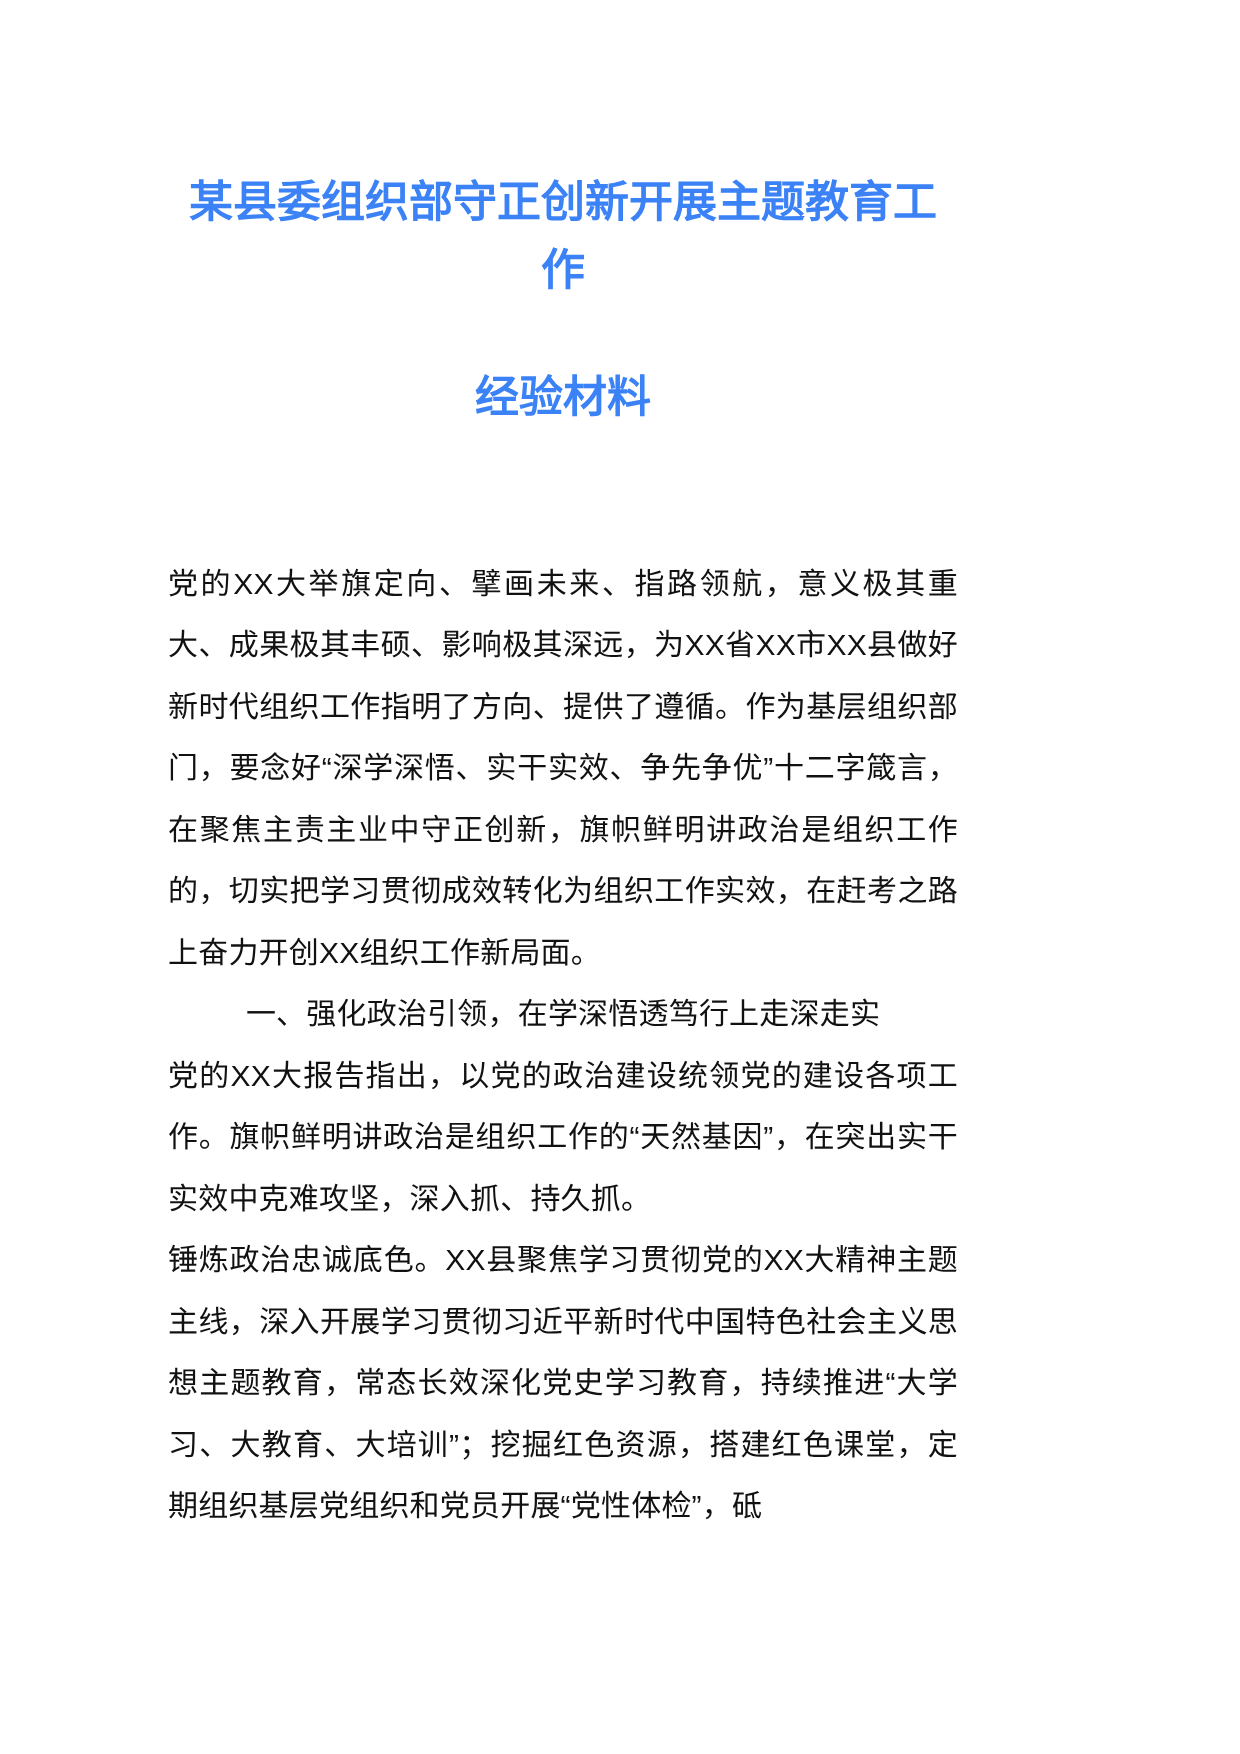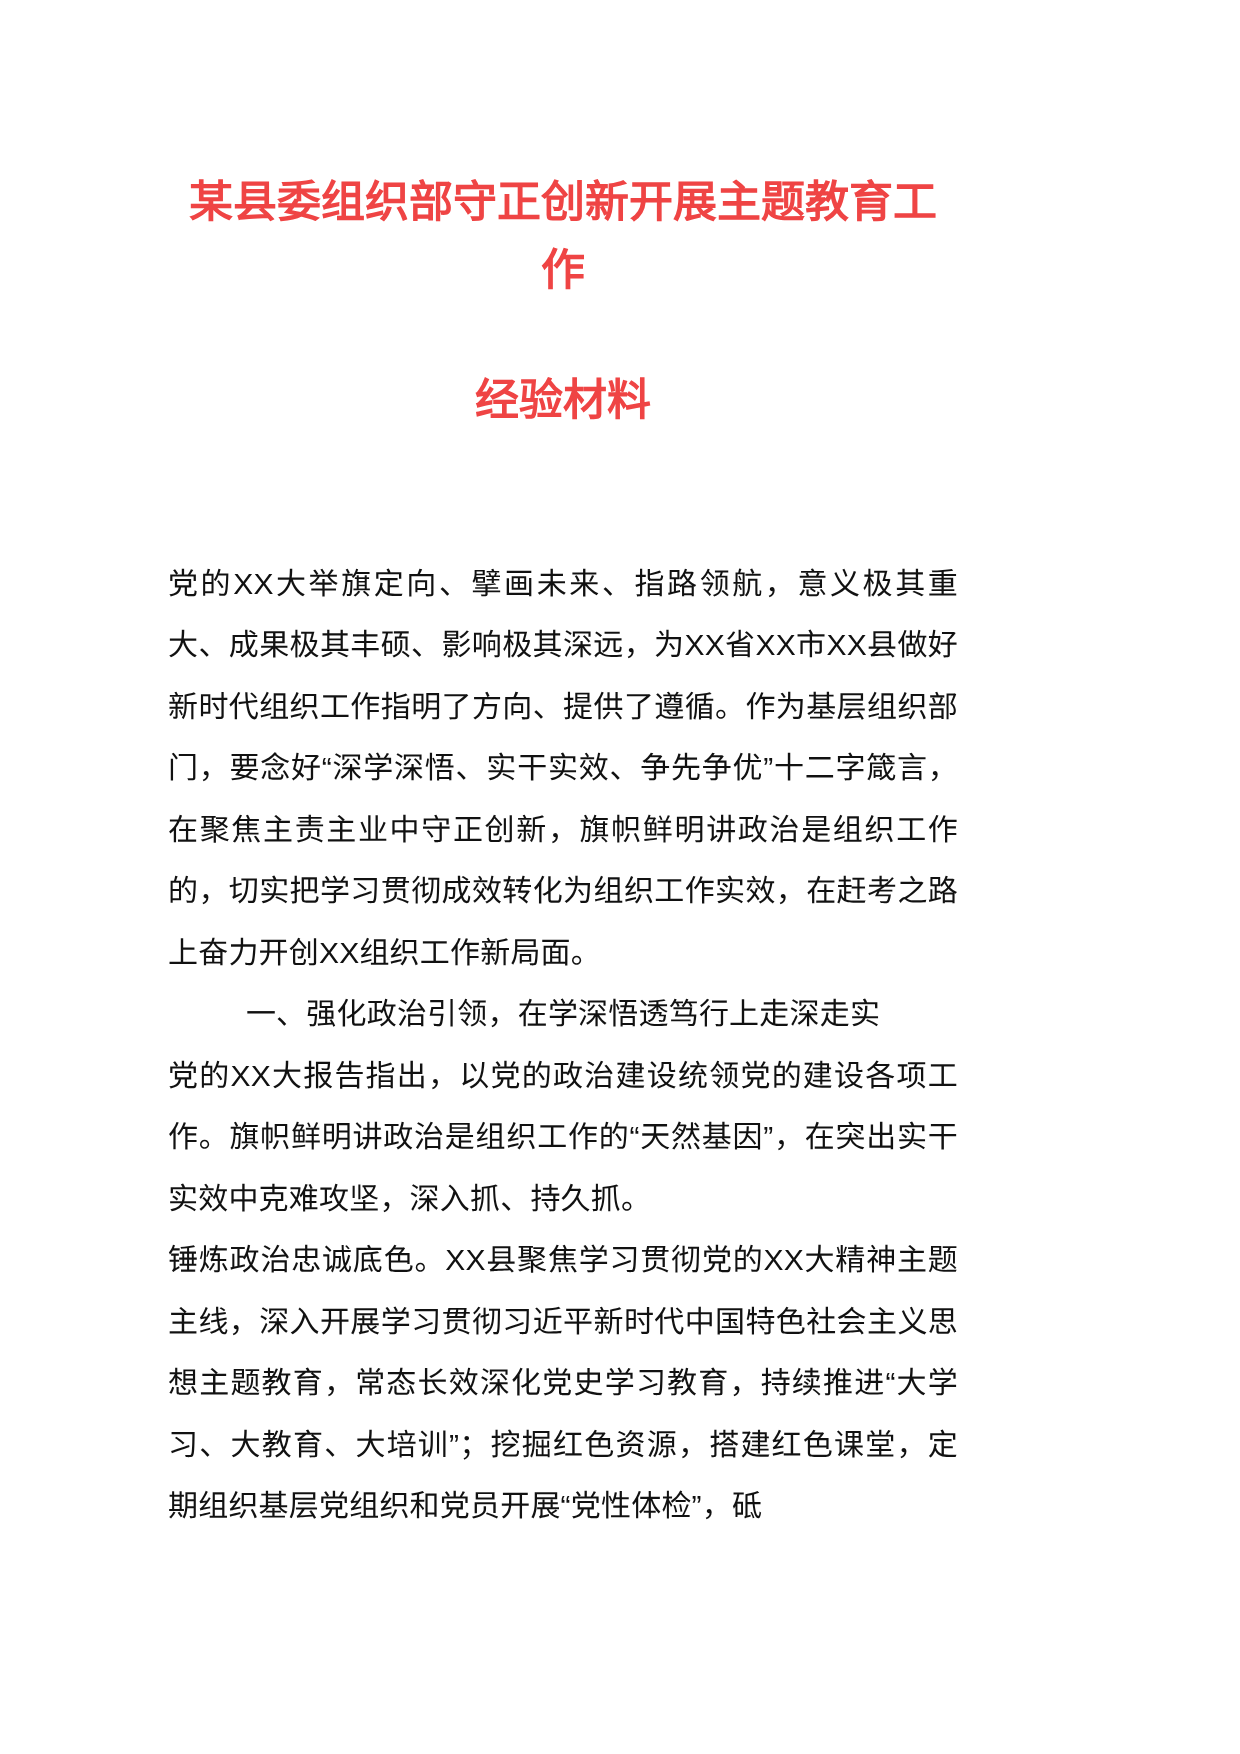--- a/index.html
+++ b/index.html
@@ -29,29 +29,30 @@
 
   
   .doc-title {
     margin: 0;
     padding-top: 168px;
     font-size: 44px;
     font-weight: 700;
     line-height: 1.55;
     text-align: center;
     letter-spacing: 0px;
-    color: #ef4444;
+    color: #3b82f6;
   }
 
   .doc-title .title-line {
     display: block;
   }
 
   .doc-title .title-line + .title-line {
     margin-top: 62px;
+    font-family: Liberation Mono, monospace;
   }
 
   
   .body-block {
     margin-top: 118px;
   }
 
   p.para {
     margin: 0;
     font-size: 30px;

